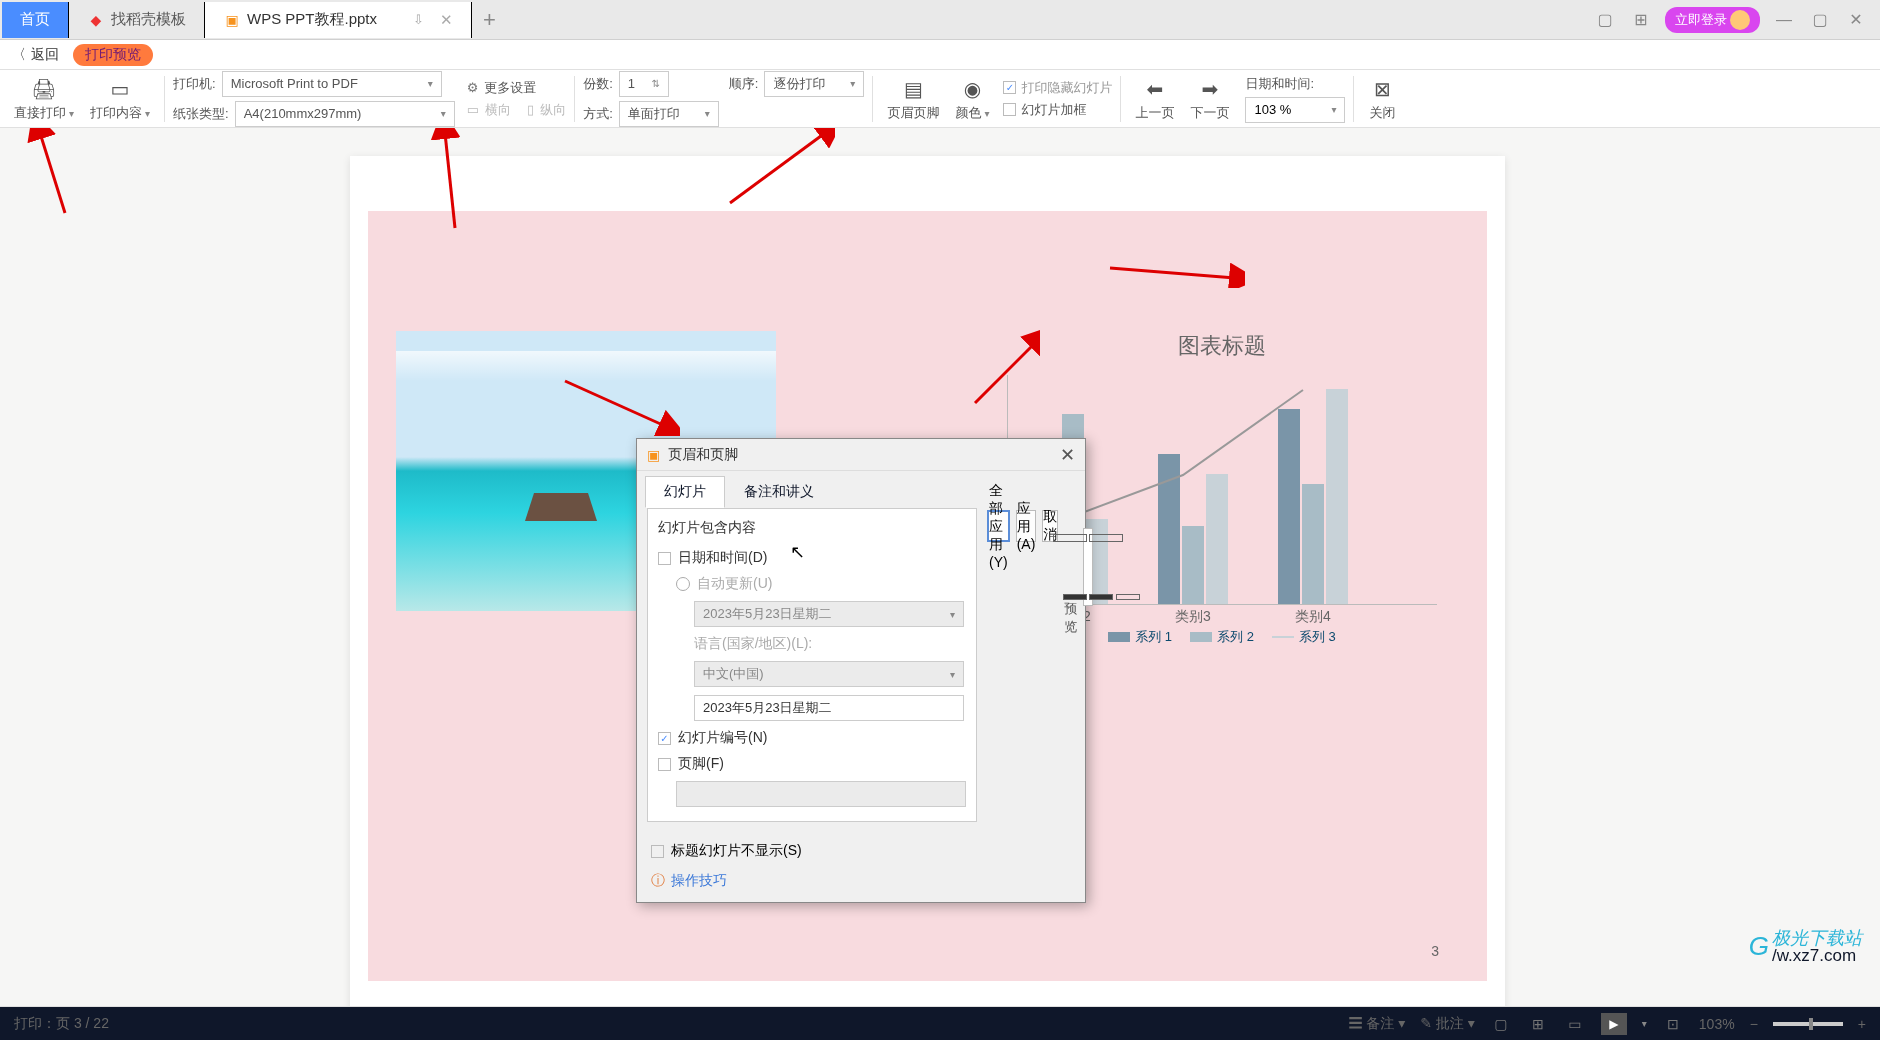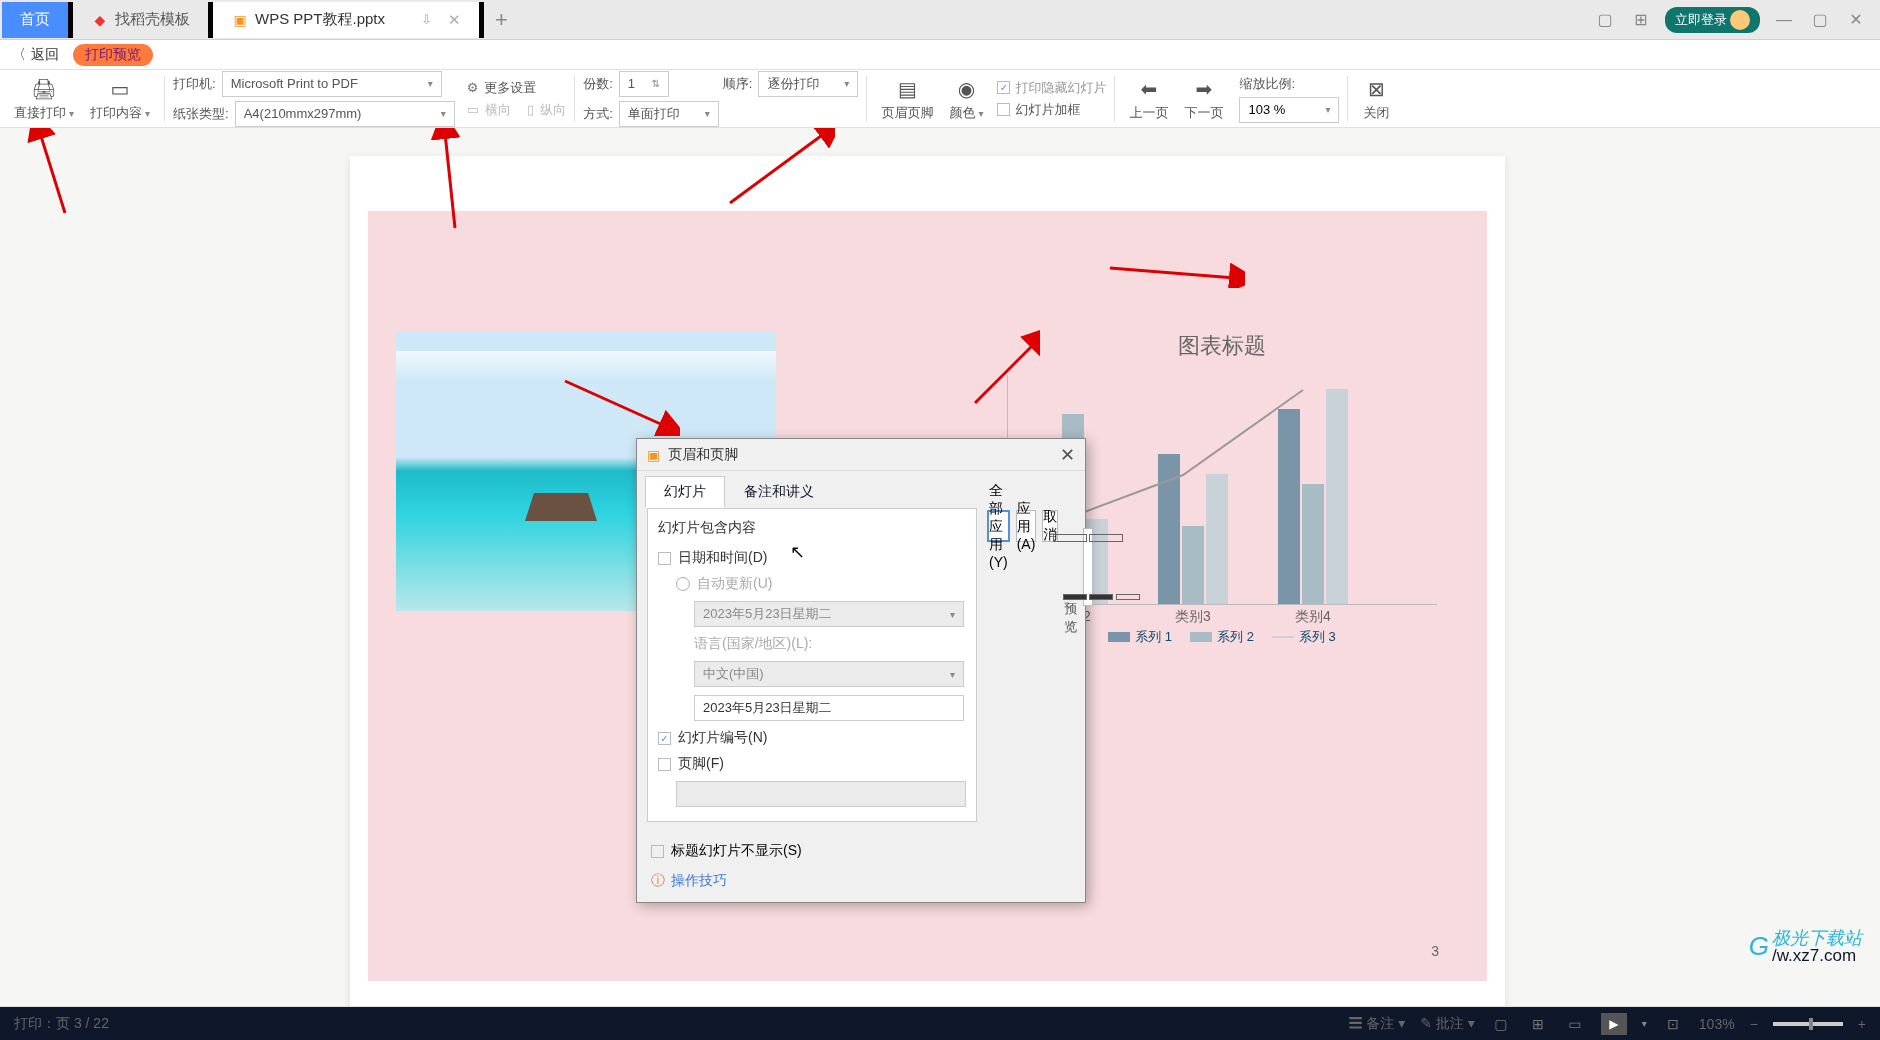--- a/index.html
+++ b/index.html
@@ -1,25 +1,25 @@
 <!DOCTYPE html>
 <html><head>
 <meta charset="utf-8">
 <style>
 *{margin:0;padding:0;box-sizing:border-box;font-family:"Microsoft YaHei",Arial,sans-serif}
 body{width:1880px;height:1040px;background:#fff;position:relative;overflow:hidden}
 .tabbar{height:40px;background:#e9e9e9;display:flex;align-items:center;border-bottom:1px solid #d0d0d0;padding-left:2px}
-.tab{height:36px;padding:0 18px;display:flex;align-items:center;gap:6px;font-size:15px;color:#555;background:#e9e9e9;border-right:5px solid #000000;cursor:pointer}
+.tab{height:36px;padding:0 18px;display:flex;align-items:center;gap:6px;font-size:15px;color:#555;background:#e9e9e9;border-right:1px solid #000000;cursor:pointer}
 .tab.home{background:#4a8dff;color:#fff;font-weight:500}
 .tab.active{background:#fff;color:#333}
 .tab-icon{width:18px;height:18px;display:inline-flex;align-items:center;justify-content:center;font-size:14px}
 .tab-add{width:36px;text-align:center;color:#888;font-size:22px;cursor:pointer}
 .tabbar-right{margin-left:auto;display:flex;align-items:center;gap:12px;padding-right:12px}
 .tr-icon{width:24px;height:24px;display:flex;align-items:center;justify-content:center;color:#888;cursor:pointer;font-size:16px}
-.login-btn{background:#0f766e;color:#fff;padding:3px 10px;border-radius:12px;font-size:13px;display:flex;align-items:center;gap:3px;cursor:pointer}
+.login-btn{background:#d946ef;color:#fff;padding:3px 10px;border-radius:12px;font-size:13px;display:flex;align-items:center;gap:3px;cursor:pointer}
 .avatar{width:20px;height:20px;background:#ffc877;border-radius:50%}
 .subbar{height:30px;display:flex;align-items:center;gap:14px;padding-left:12px;border-bottom:1px solid #e0e0e0}
 .back-btn{display:flex;align-items:center;gap:5px;color:#333;font-size:14px;cursor:pointer}
 .preview-pill{background:#ff7a3d;color:#701a75;padding:2px 12px;border-radius:12px;font-size:14px}
 .ribbon{height:58px;display:flex;align-items:center;padding:0 8px;gap:4px;border-bottom:1px solid #e0e0e0}
 .rgrp{display:flex;flex-direction:column;align-items:center;gap:1px;padding:0 6px;height:54px;justify-content:center}
 .ricon{width:28px;height:28px;display:flex;align-items:center;justify-content:center;color:#555;font-size:20px}
 .rlbl{font-size:13px;color:#555;display:flex;align-items:center;gap:3px}
 .rsep{width:1px;height:46px;background:#e0e0e0;margin:0 4px}
 .rfield{display:flex;align-items:center;gap:6px;font-size:13px;color:#555}
@@ -176,21 +176,21 @@
         </div>
     </div>
     <div class="rfield">
       <span>方式:</span>
       <div class="rsel small">
           <span>单面打印</span>
           <span class="dd">▾</span>
         </div>
     </div>
   </div>
-  <div class="stack" style="margin-left:0">
+  <div class="stack" style="margin-left:6px">
     <div class="rfield">
       <span>顺序:</span>
       <div class="rsel small">
           <span>逐份打印</span>
           <span class="dd">▾</span>
         </div>
     </div>
     <div style="height:26px"></div>
   </div>
   <div class="rsep"></div>
@@ -218,21 +218,21 @@
   <div class="rsep"></div>
   <div class="rgrp">
     <div class="ricon">⬅</div>
     <div class="rlbl">上一页</div>
   </div>
   <div class="rgrp">
     <div class="ricon">➡</div>
     <div class="rlbl">下一页</div>
   </div>
   <div class="stack" style="margin-left:6px">
-    <div class="rfield">缩放比例:</div>
+    <div class="rfield">日期和时间:</div>
     <div class="rsel small">
         <span>103 %</span>
         <span class="dd">▾</span>
       </div>
   </div>
   <div class="rsep"></div>
   <div class="rgrp">
     <div class="ricon">⊠</div>
     <div class="rlbl">关闭</div>
   </div>

